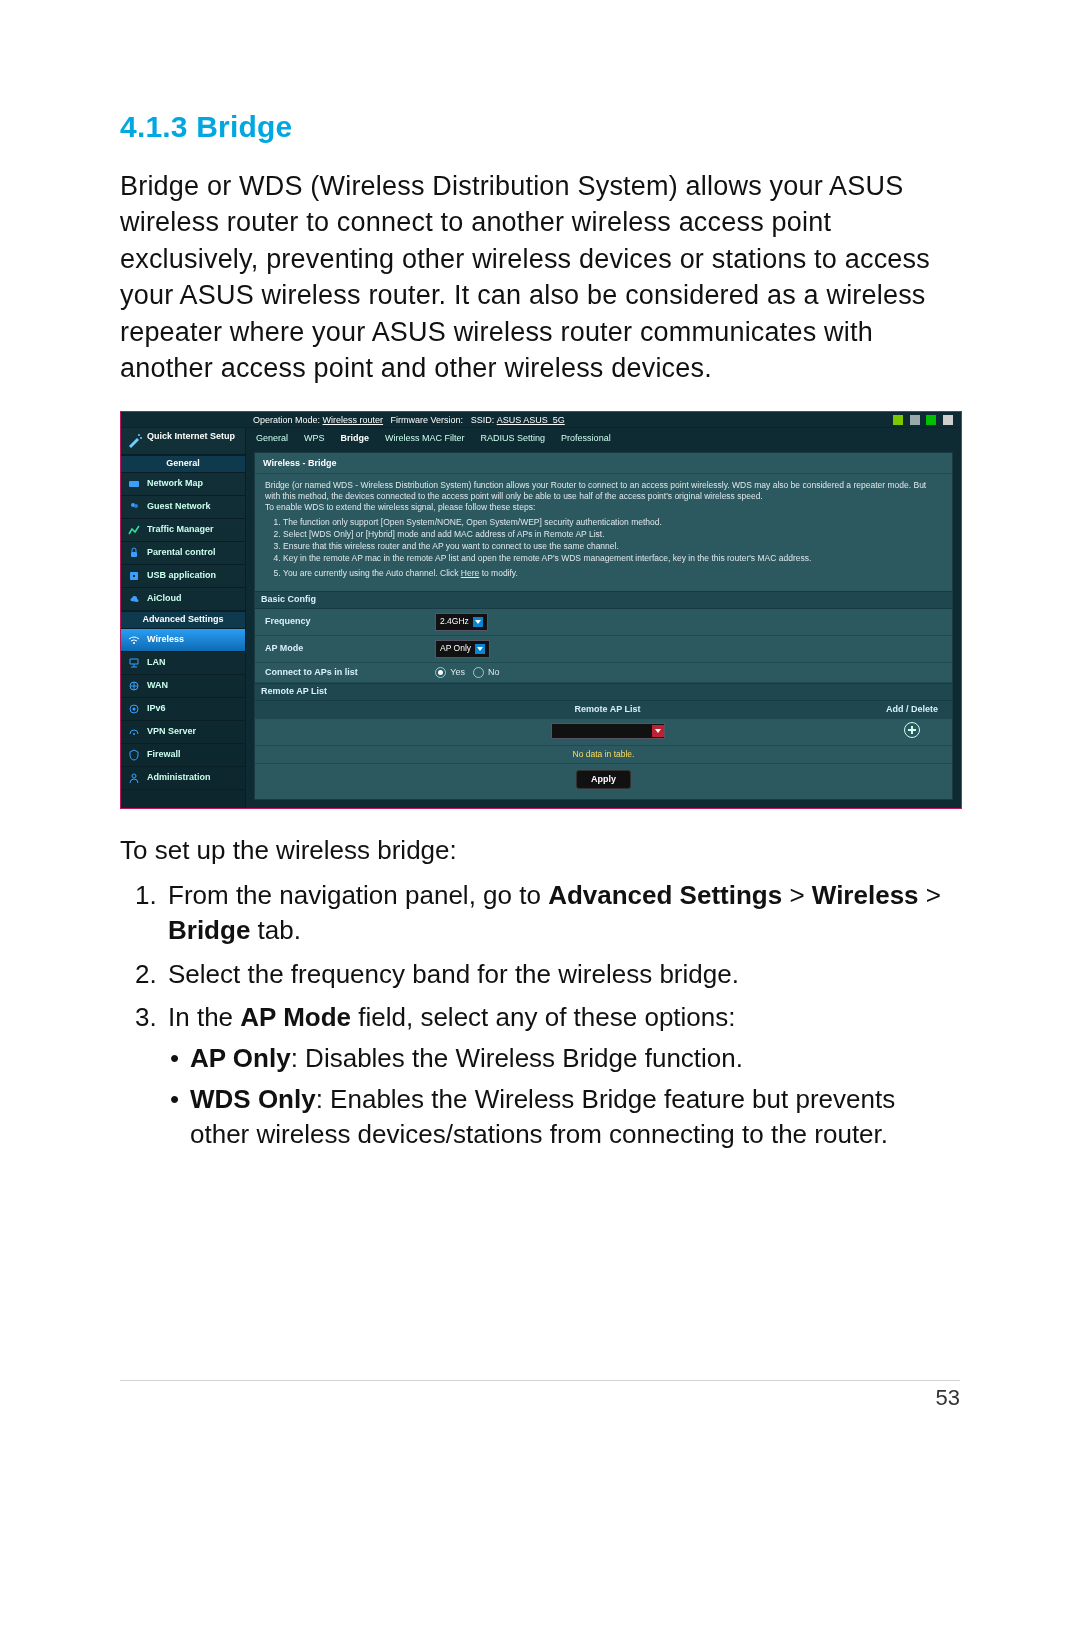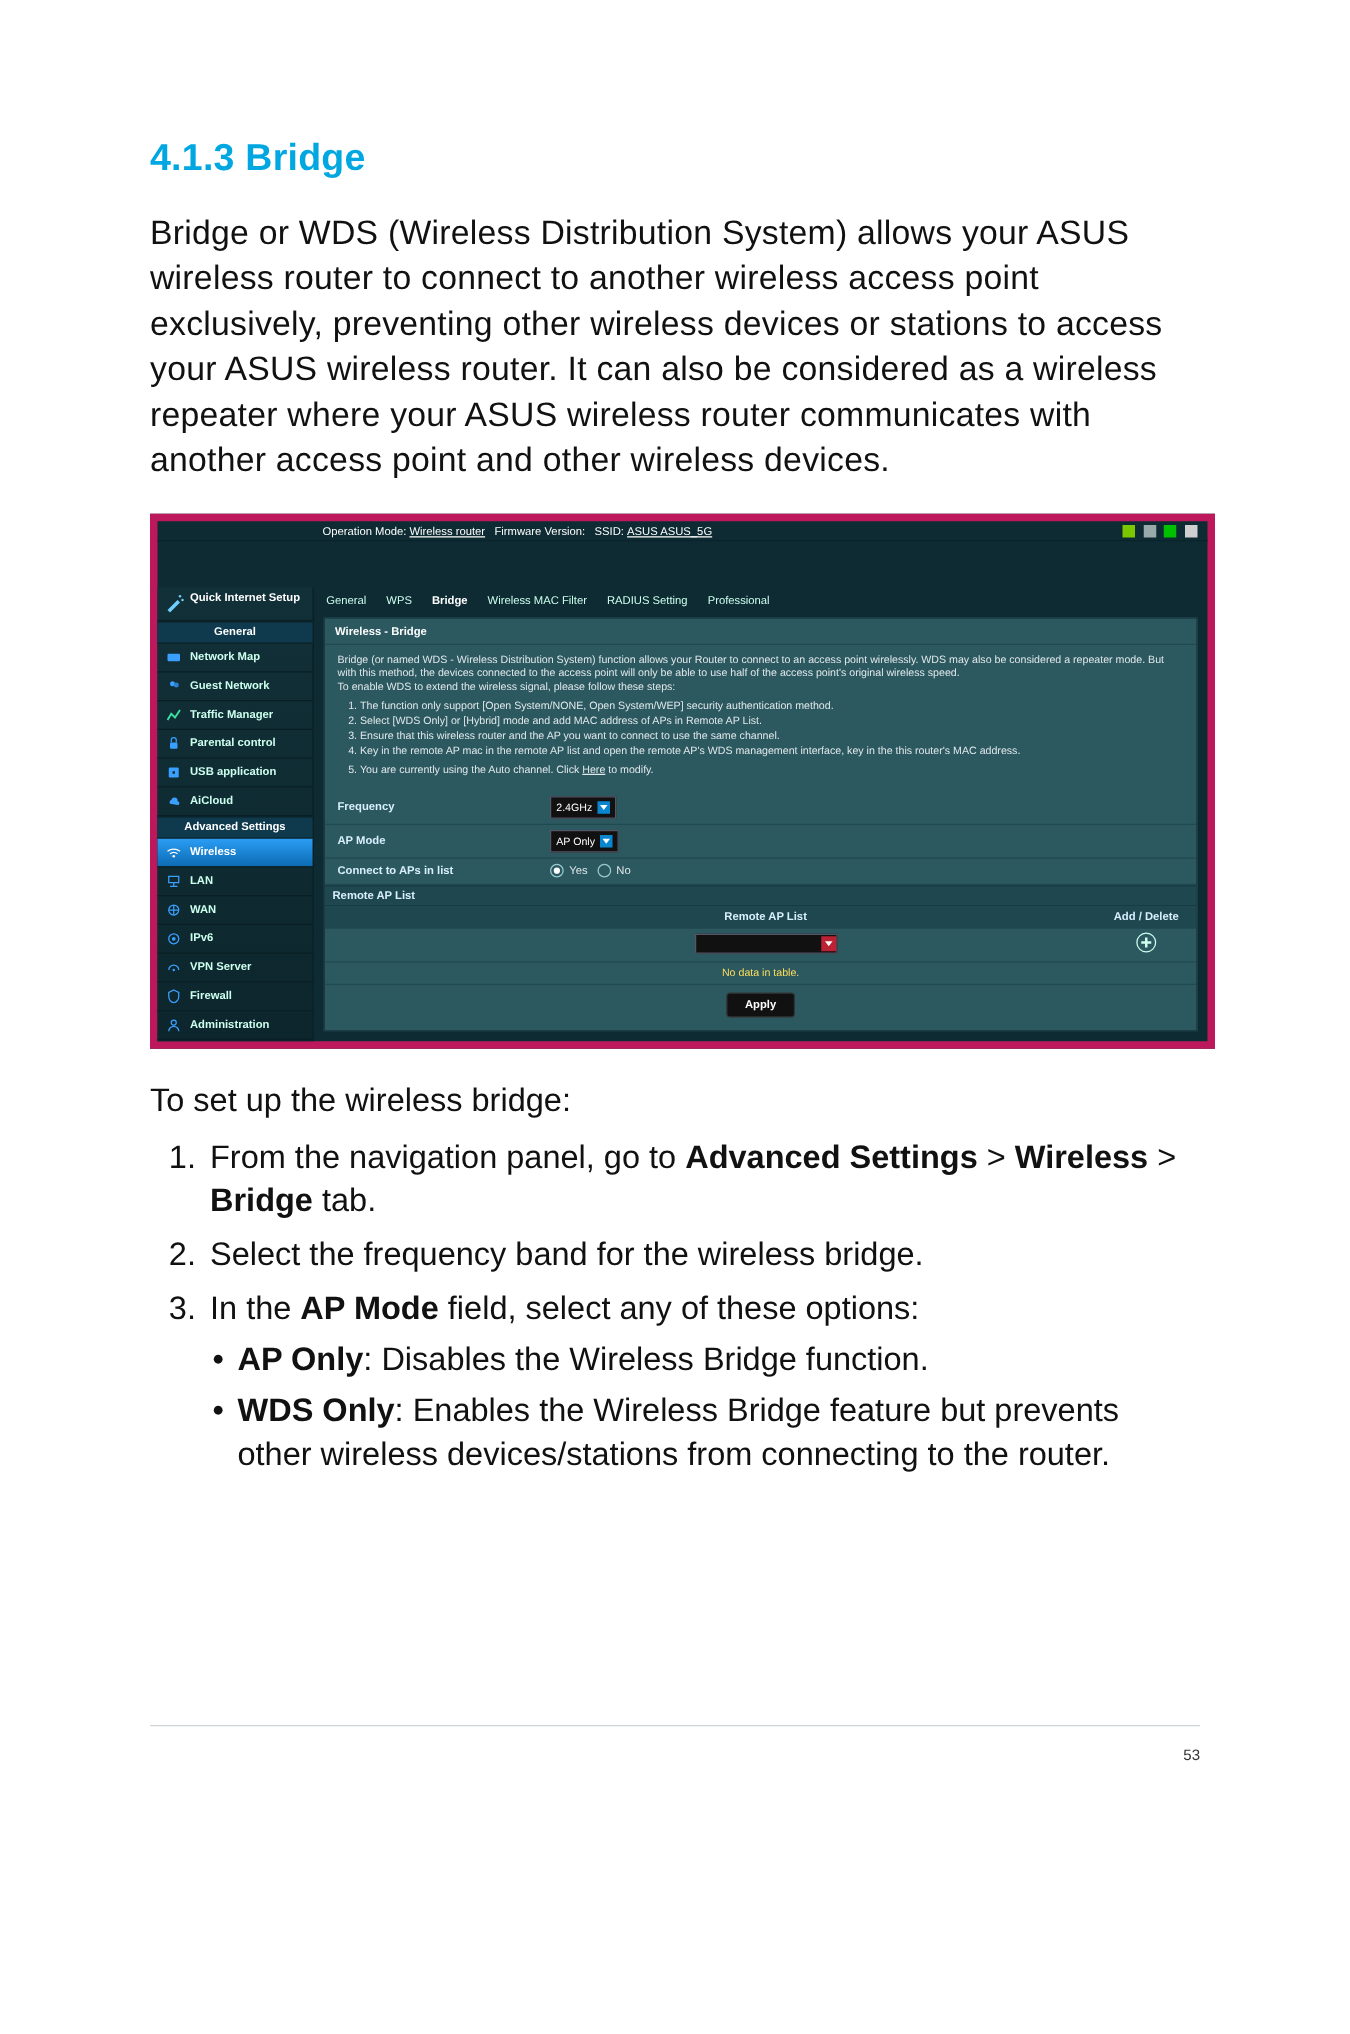--- a/index.html
+++ b/index.html
@@ -28,29 +28,28 @@
     font-size: 27px;
     line-height: 1.35;
     margin-bottom: 24px;
     letter-spacing: 0.2px;
   }
 
   
   .shot {
     width: 100%;
     background: #0e2b33;
-    border: 6px solid #be185d;
+    border: 1px solid #be185d;
     color: #e0e8ea;
     font-family: Tahoma, Arial, sans-serif;
     font-size: 9px;
     line-height: 1.3;
     display: flex;
     flex-direction: column;
     margin-bottom: 24px;
-    gap: 37px;
   }
   .shot-top {
     display: flex;
     align-items: center;
     padding: 3px 8px 1px 8px;
     color: #fff;
     font-size: 9px;
     border-bottom: 1px solid #0b232a;
   }
   .shot-top .link { text-decoration: underline; color:#fff;}
@@ -239,21 +238,21 @@
   ul.bull>li::before{
     content:"•"; position:absolute; left:2px; top:0;
   }
   .b{font-weight:700;}
   .rule{
     position:absolute; left:120px; right:120px; bottom:78px;
     height:1px; background:#cfd4d6;
   }
   .pageno{
     position:absolute; right:120px; bottom:48px;
-    font-size:12px; color:#333;
+    font-size:22px; color:#333;
   }
 </style>
 </head>
 <body>
 
 <div class="page">
   <div class="heading">4.1.3 Bridge</div>
   <div class="intro">Bridge or WDS (Wireless Distribution System) allows your ASUS wireless router to connect to another wireless access point exclusively, preventing other wireless devices or stations to access your ASUS wireless router. It can also be considered as a wireless repeater where your ASUS wireless router communicates with another access point and other wireless devices.</div>
 
   <div class="shot">
@@ -431,20 +430,21 @@
               <li>Ensure that this wireless router and the AP you want to connect to use the same channel.</li>
               <li>Key in the remote AP mac in the remote AP list and open the remote AP's WDS management interface, key in the this router's MAC address.</li>
             </ol>
             <ol start="5">
                 <li class="yellow">
               <span>You are currently using the Auto channel. Click </span><span style="text-decoration:underline">Here</span><span> to modify.</span>
             </li>
               </ol>
           </div>
 
+          <div class="section-bar">Basic Config</div>
 
           <div class="form-row">
             <span class="lbl">Frequency</span>
             <span class="select">
               <span>2.4GHz</span>
               <span class="arrow"></span>
             </span>
           </div>
           <div class="form-row">
             <span class="lbl">AP Mode</span>

